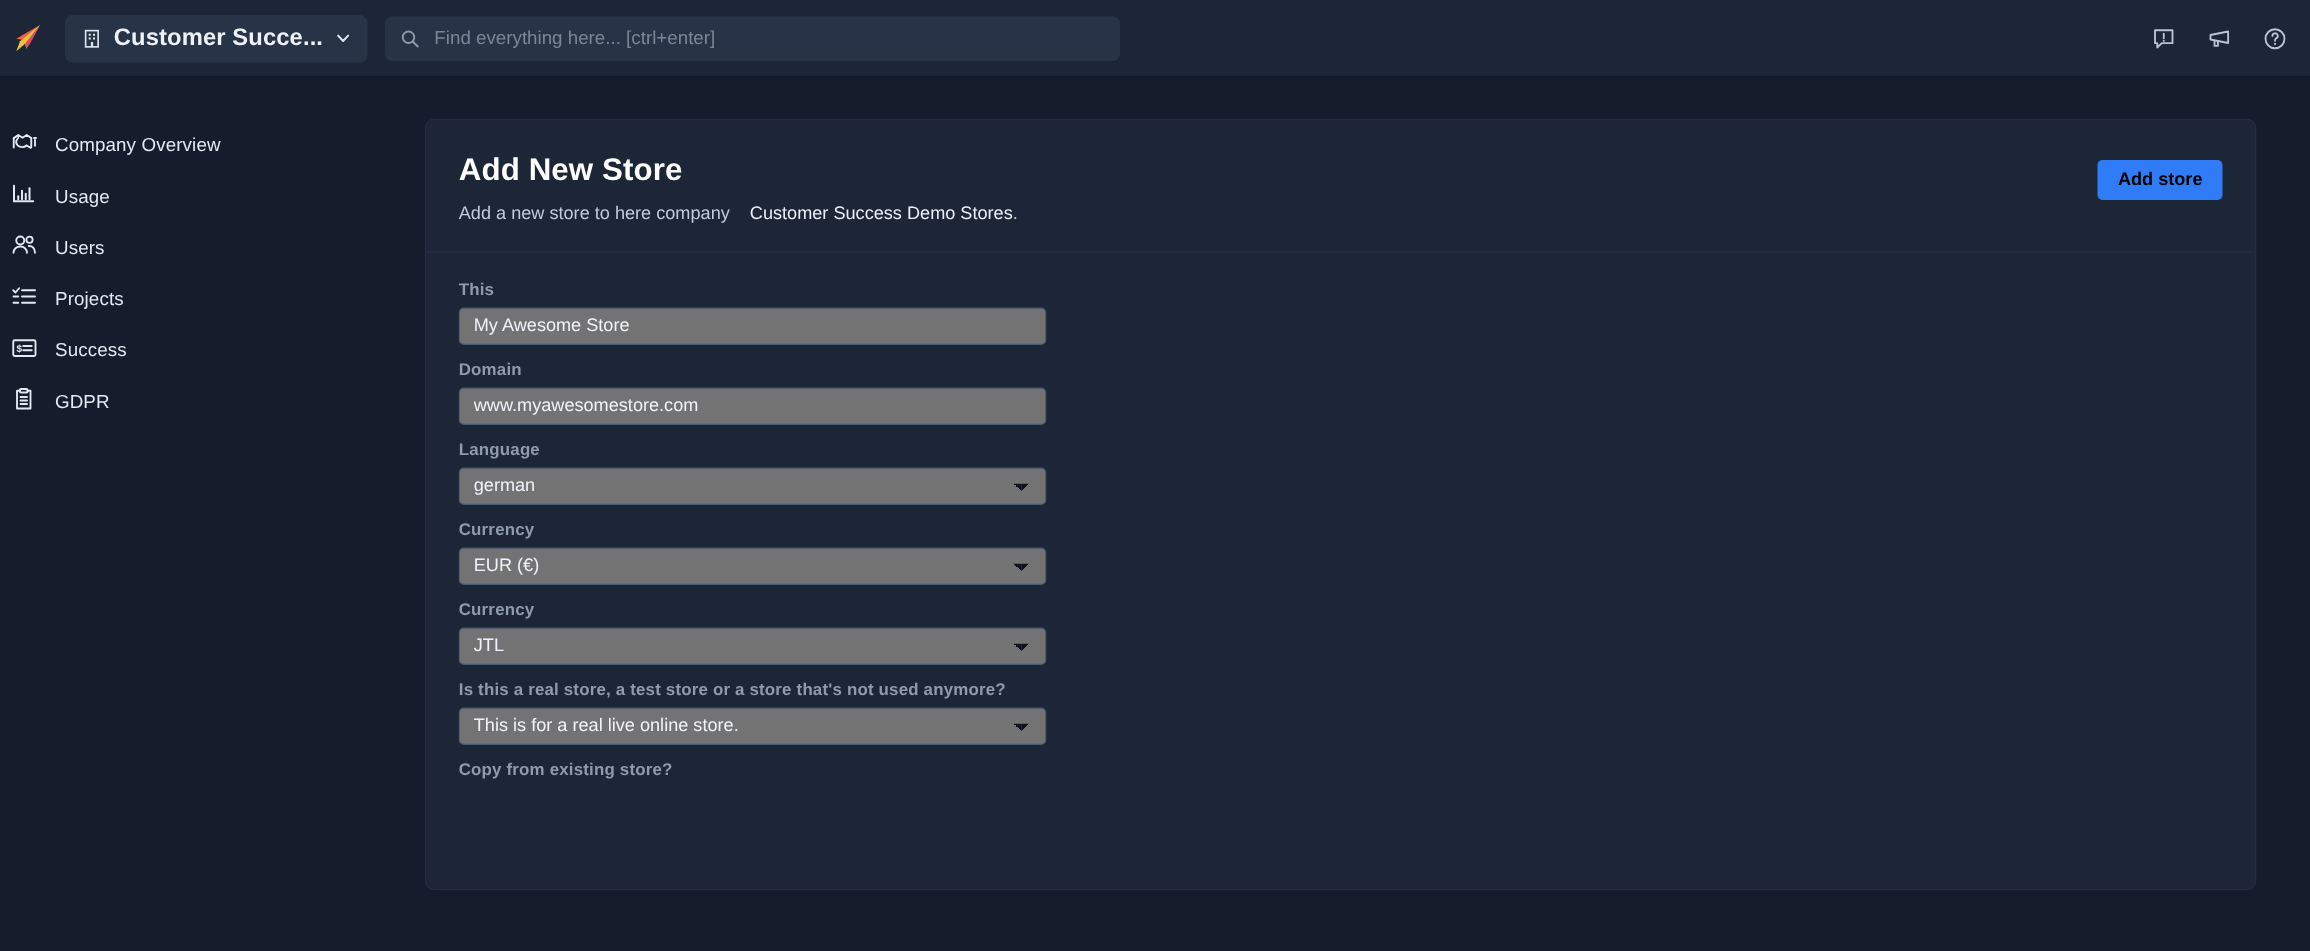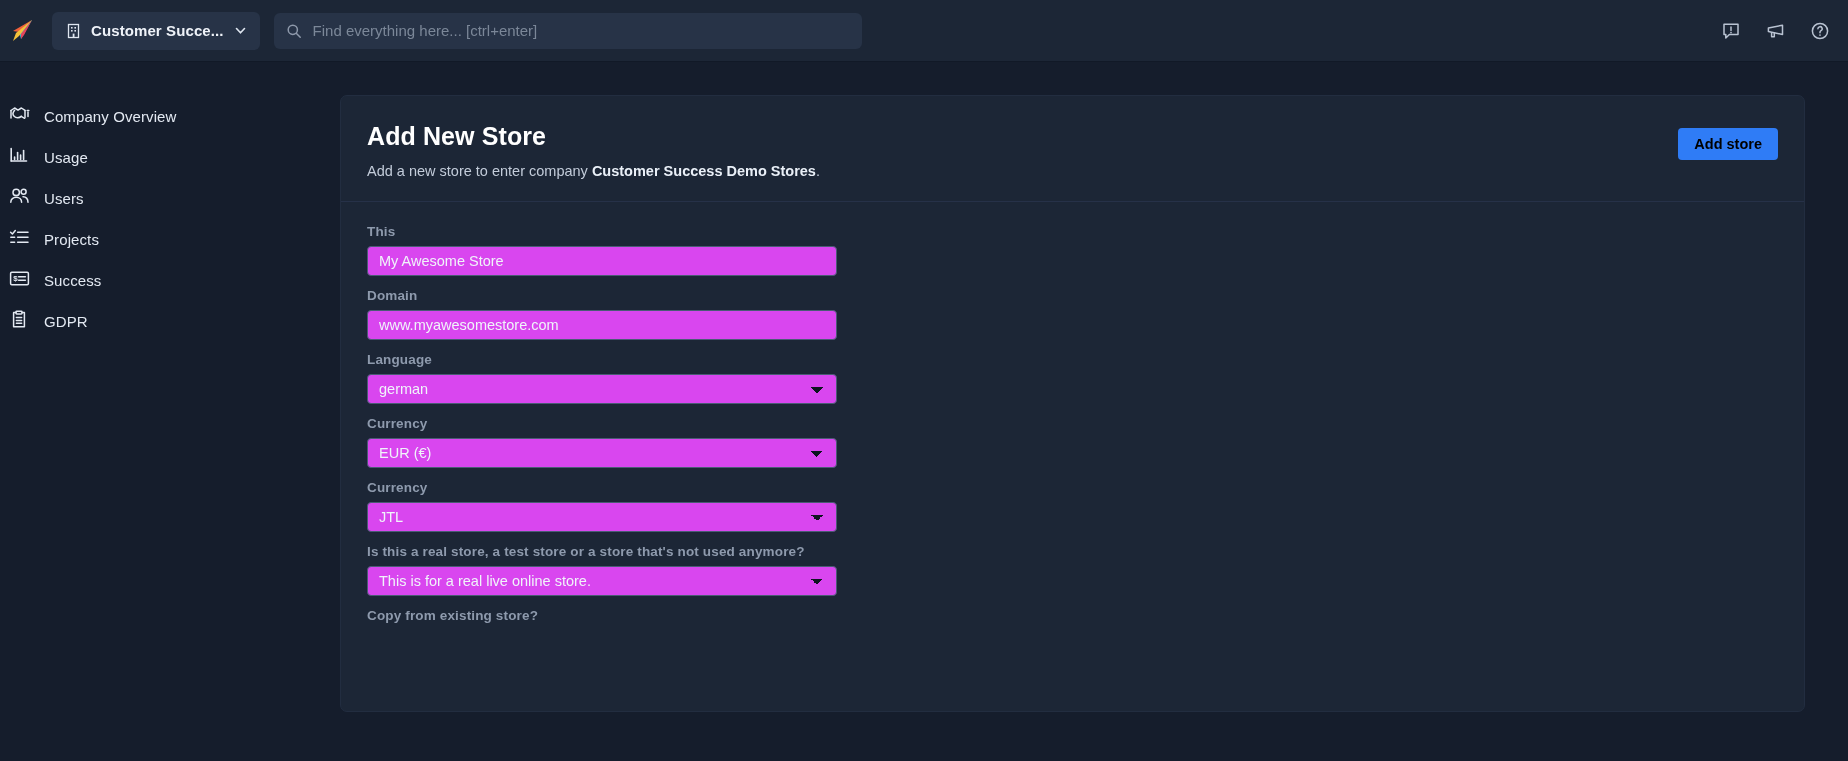--- a/index.html
+++ b/index.html
@@ -39,21 +39,21 @@
     padding: 0 13px 0 14px;
     background: #273347;
     border-radius: 6px;
     display: flex;
     align-items: center;
     gap: 10px;
     cursor: pointer;
   }
   .company-picker .cp-label {
     color: #eef2f8;
-    font-size: 15px;
+    font-size: 19px;
     font-weight: bold;
     letter-spacing: .1px;
     white-space: nowrap;
   }
 
   .search-wrap {
     margin-left: 14px;
     width: 588px;
     height: 36px;
     background: #273347;
@@ -141,21 +141,21 @@
     color: #ffffff;
     font-size: 25px;
     font-weight: bold;
     letter-spacing: .1px;
   }
   .page-sub {
     margin-top: 12px;
     color: #c3ccda;
     font-size: 14.5px;
   }
-  .page-sub b { color: #eaf0f8; font-weight: bold; }
+  .page-sub b { color: #eaf0f8; font-weight: normal; margin-left: 12px; }
 
   .btn-primary {
     margin-top: 6px;
     height: 32px;
     padding: 0 16px;
     background: #2f7cf6;
     color: #000000;
     font-size: 14.5px;
     font-weight: bold;
     border: none;
@@ -177,21 +177,21 @@
   .field-label {
     color: #8e9aad;
     font-size: 13.5px;
     font-weight: bold;
     letter-spacing: .15px;
     margin-bottom: 7px;
   }
   .ctrl {
     width: 470px;
     height: 30px;
-    background: #d946ef;
+    background: #737373;
     border: 1px solid #4a5b75;
     border-radius: 4px;
     color: #f0f4fa;
     font-size: 14.5px;
     font-family: "Liberation Sans", sans-serif;
     padding: 0 11px;
     outline: none;
   }
   select.ctrl {
     appearance: none;
@@ -345,21 +345,21 @@
     <span class="nav-label">GDPR</span>
   </div>
 </div>
 
 <div class="content">
   <div class="card">
 
     <div class="card-head">
       <div class="head-text">
         <div class="page-title">Add New Store</div>
-        <div class="page-sub"><span>Add a new store to enter company </span><b>Customer Success Demo Stores</b><span>.</span></div>
+        <div class="page-sub"><span>Add a new store to here company </span><b>Customer Success Demo Stores</b><span>.</span></div>
       </div>
       <button class="btn-primary">Add store</button>
     </div>
 
     <div class="divider"></div>
 
     <div class="form">
 
       <div class="field">
         <div class="field-label">This</div>

